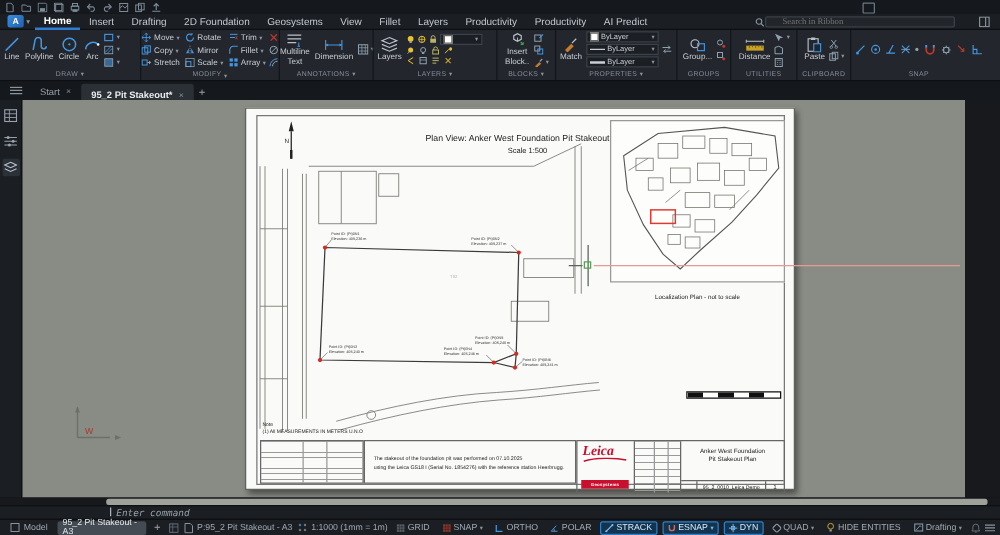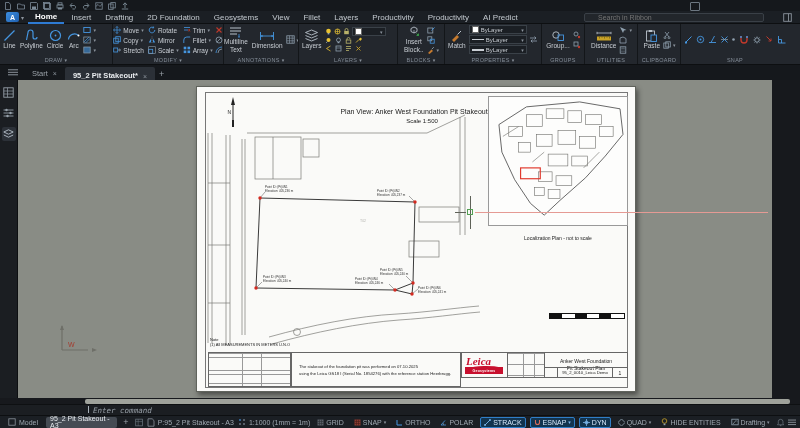--- a/index.html
+++ b/index.html
@@ -11,21 +11,21 @@
   .titlebar{left:0;top:0;width:800px;height:11px;background:#15181c;display:flex;align-items:center;gap:5px;padding-left:4px;box-sizing:border-box;}
   .qicon{width:8px;height:8px;opacity:.85;}
   .win-icon{position:absolute;right:100px;top:2px;width:8px;height:7px;border:1px solid #6c7680;border-radius:1px;}
 
   
   .menubar{left:0;top:11px;width:800px;height:13px;background:#1b1f24;display:flex;align-items:center;box-sizing:border-box;padding-left:6px;border-bottom:1px solid #0d0f11;}
   .applogo{width:13px;height:10px;background:linear-gradient(135deg,#3c8ee0,#1f5fae);border-radius:2px;display:flex;align-items:center;justify-content:center;color:#fff;font-size:7px;font-weight:bold;}
   .app-carat{color:#8b939c;font-size:6px;margin:0 4px 0 2px;}
   .mtab{font-size:8px;color:#c3c9cf;padding:0 7px;height:13px;display:flex;align-items:center;box-sizing:border-box;}
   .mtab.active{color:#ffffff;border-bottom:2px solid #2e7bd4;font-weight:bold;}
-  .search{position:absolute;right:36px;top:1.5px;width:180px;height:9px;background:#22262b;border:1px solid #3a4047;border-radius:2px;color:#8b939c;font-size:7px;padding:0 3px 0 13px;box-sizing:border-box;font-family:Liberation Sans, sans-serif;}
+  .search{position:absolute;right:36px;top:1.5px;width:152px;height:9px;background:#22262b;border:1px solid #3a4047;border-radius:2px;color:#8b939c;font-size:7px;padding:0 3px 0 13px;box-sizing:border-box;font-family:Liberation Serif, serif;}
   .search-mag{position:absolute;right:188px;top:3px;}
   .panel-icon{position:absolute;right:8px;top:2px;}
 
   
   .ribbon{left:0;top:24px;width:800px;height:41px;background:#23272d;display:flex;border-bottom:1px solid #0d0f11;box-sizing:border-box;}
   .rsec{display:flex;flex-direction:column;height:100%;box-sizing:border-box;}
   .rdiv{width:1px;background:#131619;height:100%;}
   .ritems{flex:1;display:flex;align-items:center;padding:1px 2px;gap:2px;}
   .rfoot{height:9px;font-size:5.5px;color:#848d98;text-align:center;display:flex;align-items:center;justify-content:center;gap:2px;letter-spacing:.3px;}
   .bigbtn{display:flex;flex-direction:column;align-items:center;justify-content:center;gap:1px;color:#c9ced4;font-size:6.5px;line-height:6.5px;padding:0 1px;text-align:center;}
@@ -63,21 +63,21 @@
   .loccap{left:291px;top:148px;width:140px;text-align:center;font-size:5px;color:#222;}
   .ptlabel{position:absolute;font-size:3px;line-height:3.5px;color:#333;white-space:nowrap;}
   .ptlabel span{display:block;}
   .pitlabel{left:163px;top:132px;font-size:3.5px;color:#b5b5b0;}
   .notetxt{left:13px;top:250px;font-size:4px;color:#222;line-height:5px;}
   .scalebar{left:352px;top:226px;width:74px;height:4px;border:.5px solid #111;background:repeating-linear-gradient(90deg,#111 0 12.3px,#fff 12.3px 24.6px);}
   .revtable{left:11px;top:265px;width:83px;height:35px;border:1px solid #666;box-sizing:border-box;background:repeating-linear-gradient(to bottom,#999 0 .6px,transparent .6px 4.3px);}
   .rtv{position:absolute;top:0;width:1px;height:100%;background:#999;}
   .notesbox{left:94px;top:265px;width:170px;height:35px;border:1px solid #666;box-sizing:border-box;}
   .notesbox div{position:absolute;left:7px;font-size:4.2px;color:#222;white-space:nowrap;}
-  .tblock{left:264px;top:265px;width:167px;height:26px;border:1px solid #666;box-sizing:border-box;display:flex;}
+  .tblock{left:264px;top:265px;width:167px;height:43px;border:1px solid #666;box-sizing:border-box;display:flex;}
   .tb-logo{width:46px;border-right:1px solid #666;position:relative;box-sizing:border-box;}
   .leica{position:absolute;left:4px;top:2px;font-family:"Liberation Serif",serif;font-style:italic;font-weight:bold;font-size:11px;color:#c8102e;}
   .leica-sub{position:absolute;left:3px;bottom:3px;width:38px;height:7px;background:#c8102e;color:#fff;font-size:3.5px;font-weight:bold;display:flex;align-items:center;justify-content:center;letter-spacing:.2px;}
   .tb-mid{width:37px;border-right:1px solid #666;box-sizing:border-box;position:relative;background:repeating-linear-gradient(to bottom,#999 0 .6px,transparent .6px 5.6px);}
   .tb-right{flex:1;position:relative;}
   .tb-title{position:absolute;left:0;top:5px;width:100%;text-align:center;font-size:5px;color:#222;line-height:6.5px;}
   .tb-botrow{position:absolute;left:0;bottom:0;width:100%;height:10px;border-top:1px solid #666;display:flex;box-sizing:border-box;}
   .tb-cell-sm{width:13px;border-right:1px solid #666;box-sizing:border-box;}
   .tb-doc{flex:1;display:flex;align-items:center;justify-content:center;font-size:4.2px;color:#222;border-right:1px solid #666;box-sizing:border-box;}
   .tb-sheet{width:14px;display:flex;align-items:center;justify-content:center;font-size:5px;color:#222;}

